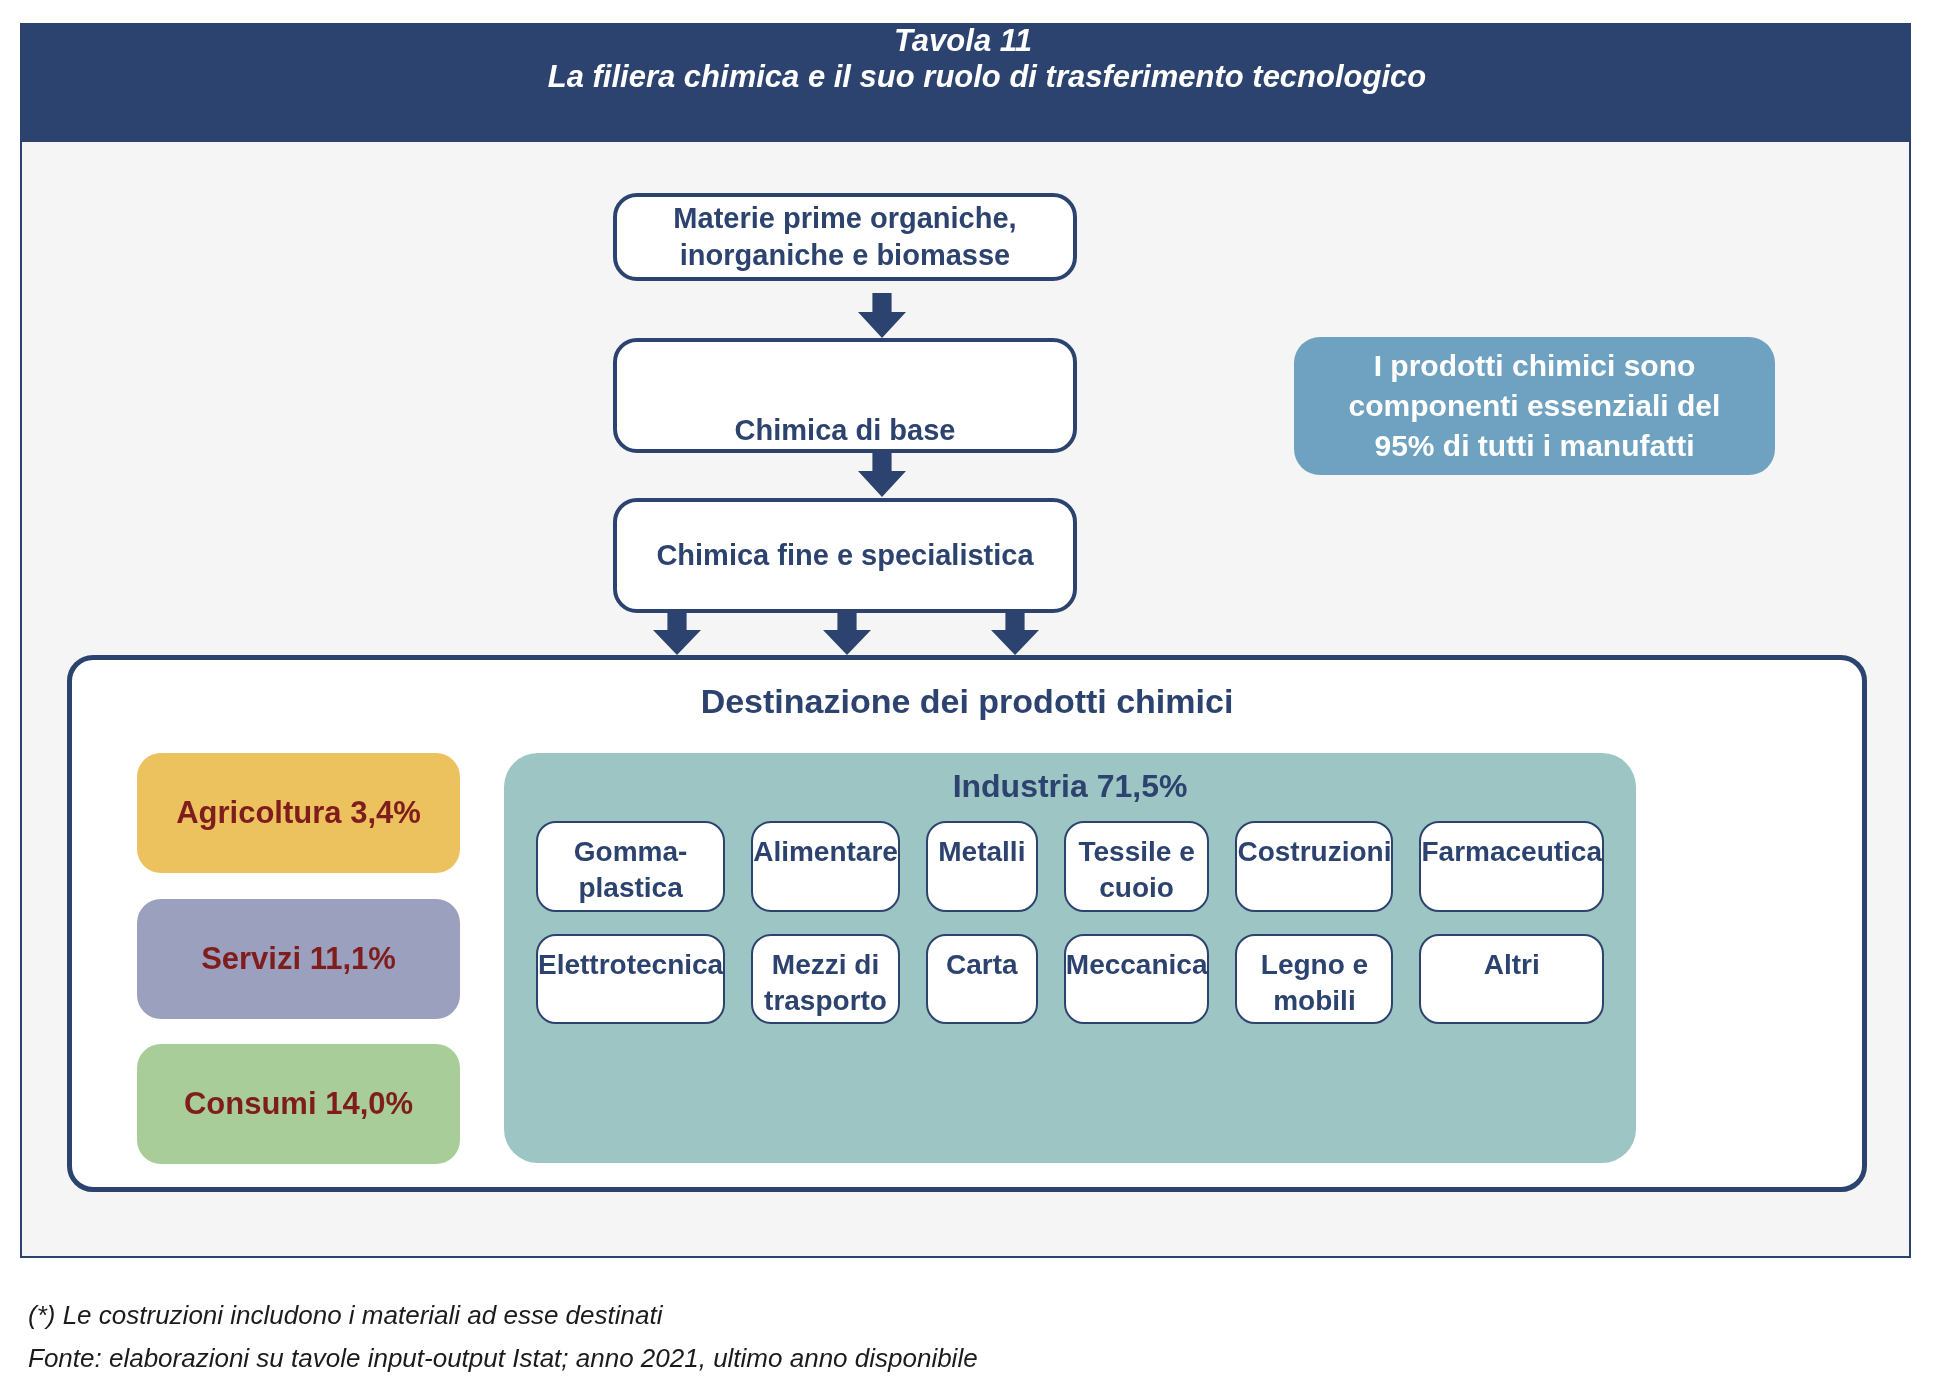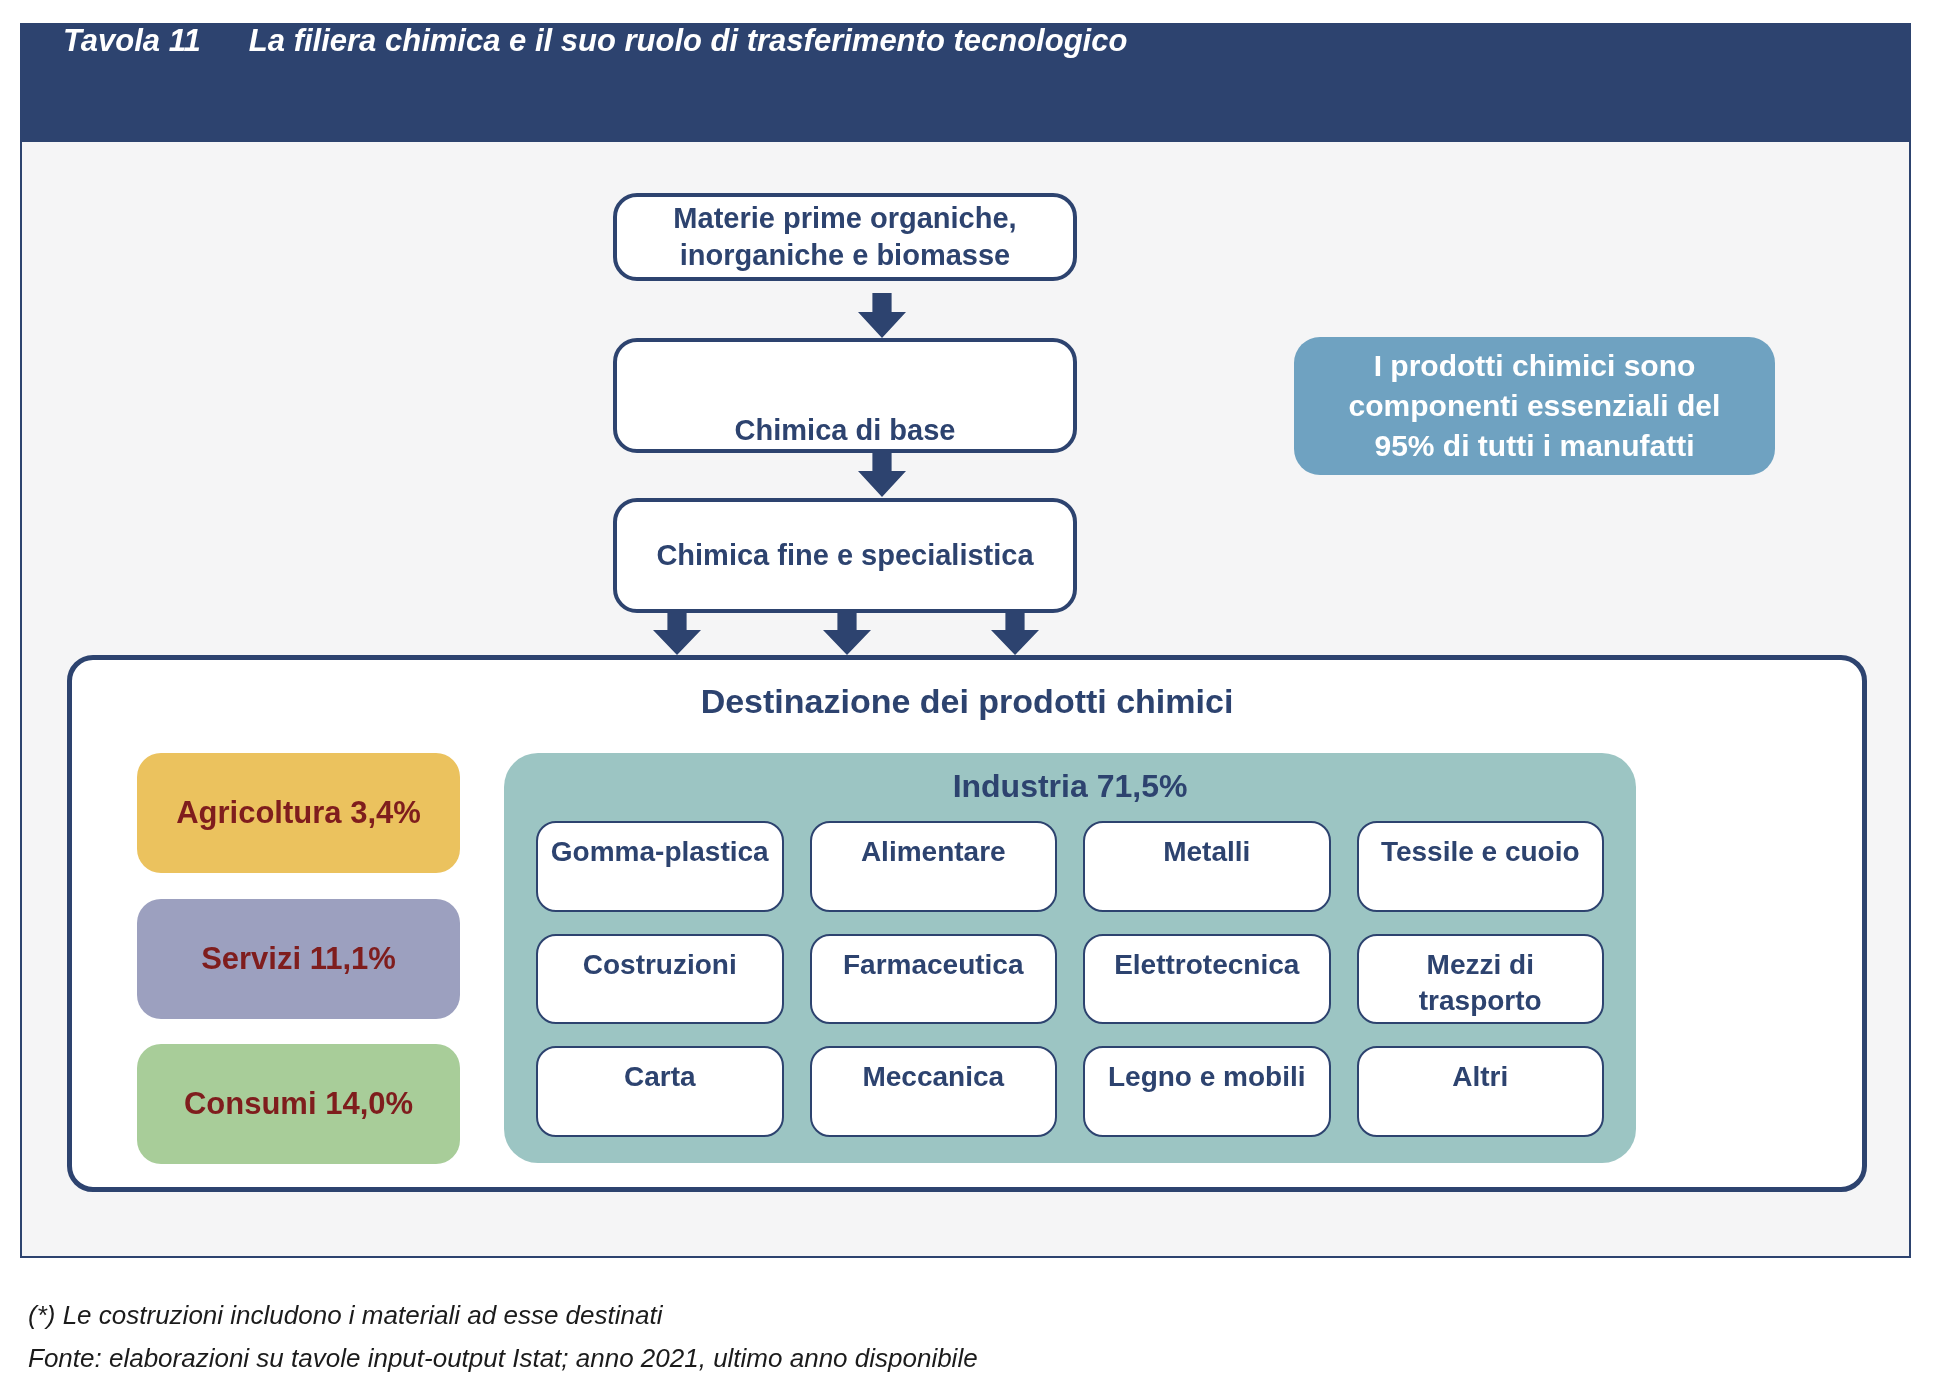--- a/index.html
+++ b/index.html
@@ -12,23 +12,24 @@
     overflow: hidden;
   }
 
   
   .header-bar {
     position: absolute;
     left: 20px; top: 23px;
     width: 1891px; height: 119px;
     background: #2d436f;
     display: flex;
-    align-items: flex-start;
+    align-items: center;
     box-sizing: border-box;
     padding-left: 43px;
+    flex-direction: column;
   }
   .header-tag, .header-title {
     color: #ffffff;
     font-size: 31px;
     font-weight: 700;
     font-style: italic;
     white-space: nowrap;
   }
   .header-tag { margin-right: 48px; }
 
@@ -150,21 +151,21 @@
     padding-top: 15px;
     text-align: center;
     color: #2d436f;
     font-size: 32px;
     font-weight: 700;
   }
   .industry-grid {
     position: absolute;
     left: 32px; right: 32px; top: 68px; bottom: 26px;
     display: grid;
-    grid-template-columns: repeat(4, 1fr);
+    grid-template-columns: repeat(6, 1fr);
     grid-template-rows: repeat(3, 1fr);
     column-gap: 26px;
     row-gap: 22px;
   }
   .sector-box {
     background: #ffffff;
     border: 2.5px solid #2d436f;
     border-radius: 20px;
     box-sizing: border-box;
     display: flex;

